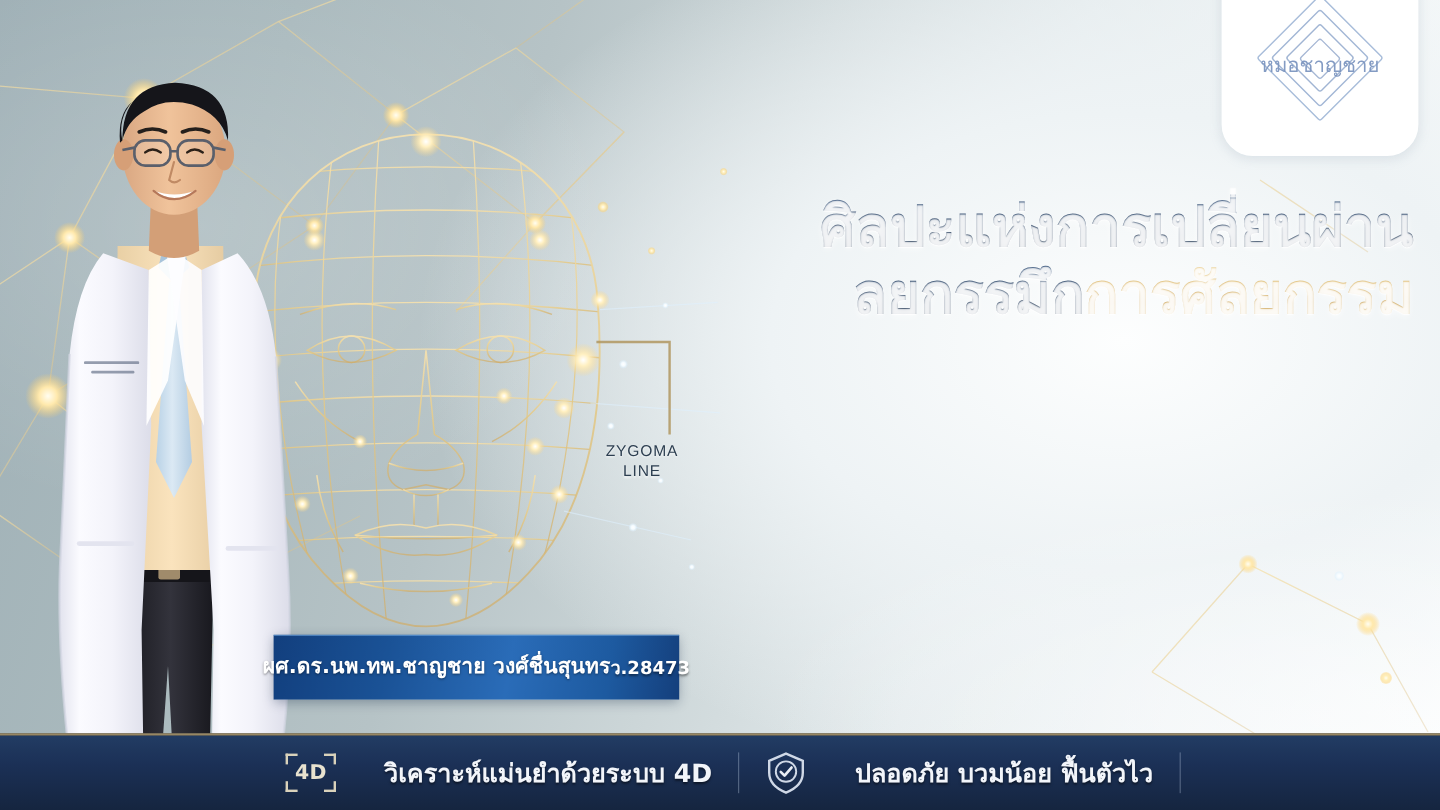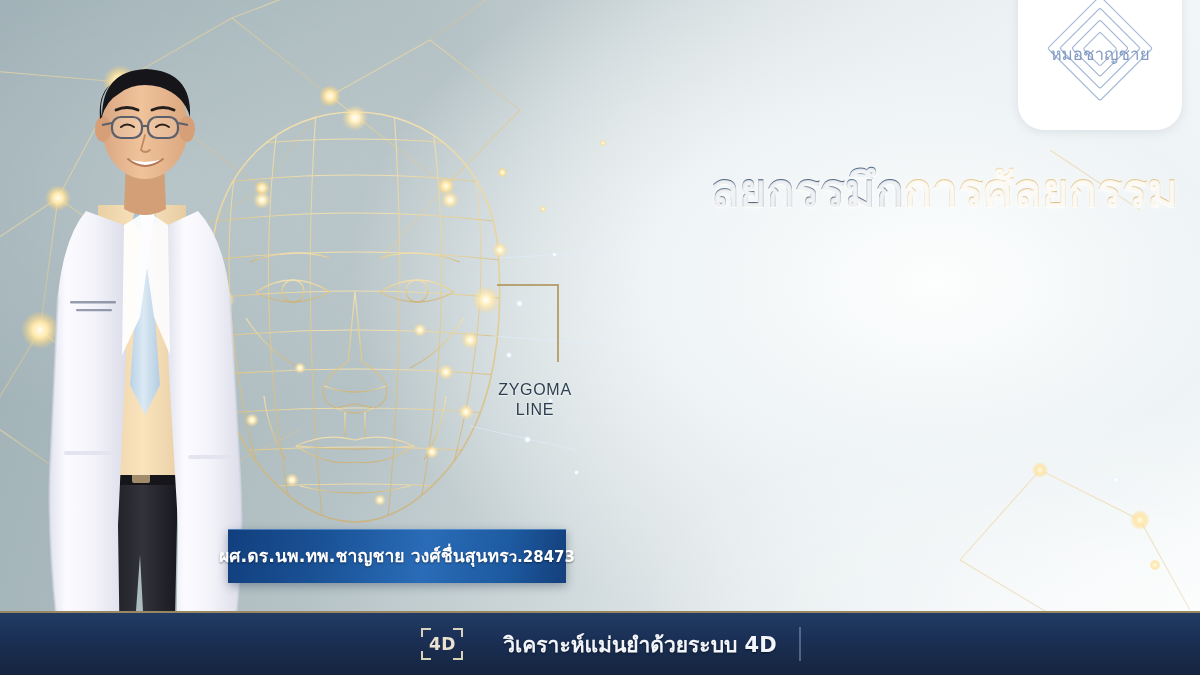--- a/index.html
+++ b/index.html
@@ -46,23 +46,23 @@
   .doctor { position:absolute; left:28px; bottom:0; width:250px; height:620px; }
 
   
   .zygoma { position:absolute; left:497px; top:284px; width:70px; height:120px; }
   .zyg-bracket {
     position:absolute; left:0; top:0; width:62px; height:78px;
     border-top:2px solid rgba(176,150,96,.85);
     border-right:2px solid rgba(176,150,96,.85);
   }
   .zyg-label {
-    position:absolute; left:-8px; top:96px; width:92px;
+    position:absolute; left:-8px; top:84px; width:92px;
     text-align:center; color:#2c3e50;
-    font-size:16px; letter-spacing:.7px; line-height:1.28;
+    font-size:13px; letter-spacing:.7px; line-height:1.28;
     text-shadow:0 1px 2px rgba(255,255,255,.85);
   }
 
   
   .headline {
     position:absolute; right:22px; top:162px;
     width:620px; text-align:right;
     font-family:"DejaVu Sans","Liberation Sans",sans-serif;
   }
   .hl-line {
@@ -395,20 +395,23 @@
   <div class="zygoma">
     <div class="zyg-bracket"></div>
     <div class="zyg-label">
       <div>ZYGOMA</div>
       <div>LINE</div>
     </div>
   </div>
 
   <div class="headline">
     <div class="hl-line">
+      <span class="navy">ศิลปะแห่งการเปลี่ยนผ่าน</span><span class="gold"></span>
+    </div>
+    <div class="hl-line">
       <span class="navy">ลยกรรมึก</span><span class="gold">การศัลยกรรม</span>
     </div>
   </div>
 
   <div class="logo">
     <svg width="150" height="140" viewBox="0 0 150 140">
       <g fill="none" stroke="#9fb6d6" stroke-width="1.2" opacity=".9">
         <rect x="75" y="12" width="74" height="74" transform="rotate(45 75 12)" rx="2"></rect>
       </g>
       <g fill="none" stroke="#93abcf" stroke-width="1.2" opacity=".85">
@@ -437,18 +440,26 @@
           <i class="tr"></i>
           <i class="bl"></i>
           <i class="br"></i>
         <span>4D</span>
       </div>
       <div class="feat-text">วิเคราะห์แม่นยำด้วยระบบ 4D</div>
     </div>
 
     <div class="divider"></div>
 
+    <div class="feat">
+      <svg class="ic" width="34" height="38" viewBox="0 0 34 38">
+        <path d="M17 3 L31 9 V19 C31 27 24.5 32.5 17 35.5 C9.5 32.5 3 27 3 19 V9 Z" fill="none" stroke="#cfd8e6" stroke-width="2"></path>
+        <circle cx="17" cy="18" r="8.5" fill="none" stroke="#cfd8e6" stroke-width="1.6"></circle>
+        <path d="M12.6 18.2 L15.8 21.4 L21.6 14.6" fill="none" stroke="#e9eef6" stroke-width="2.2" stroke-linecap="round" stroke-linejoin="round"></path>
+      </svg>
+      <div class="feat-text">ปลอดภัย บวมน้อย ฟื้นตัวไว</div>
+    </div>
 
     <div class="divider"></div>
 
 
   </div>
 </div>
 
 </body></html>

